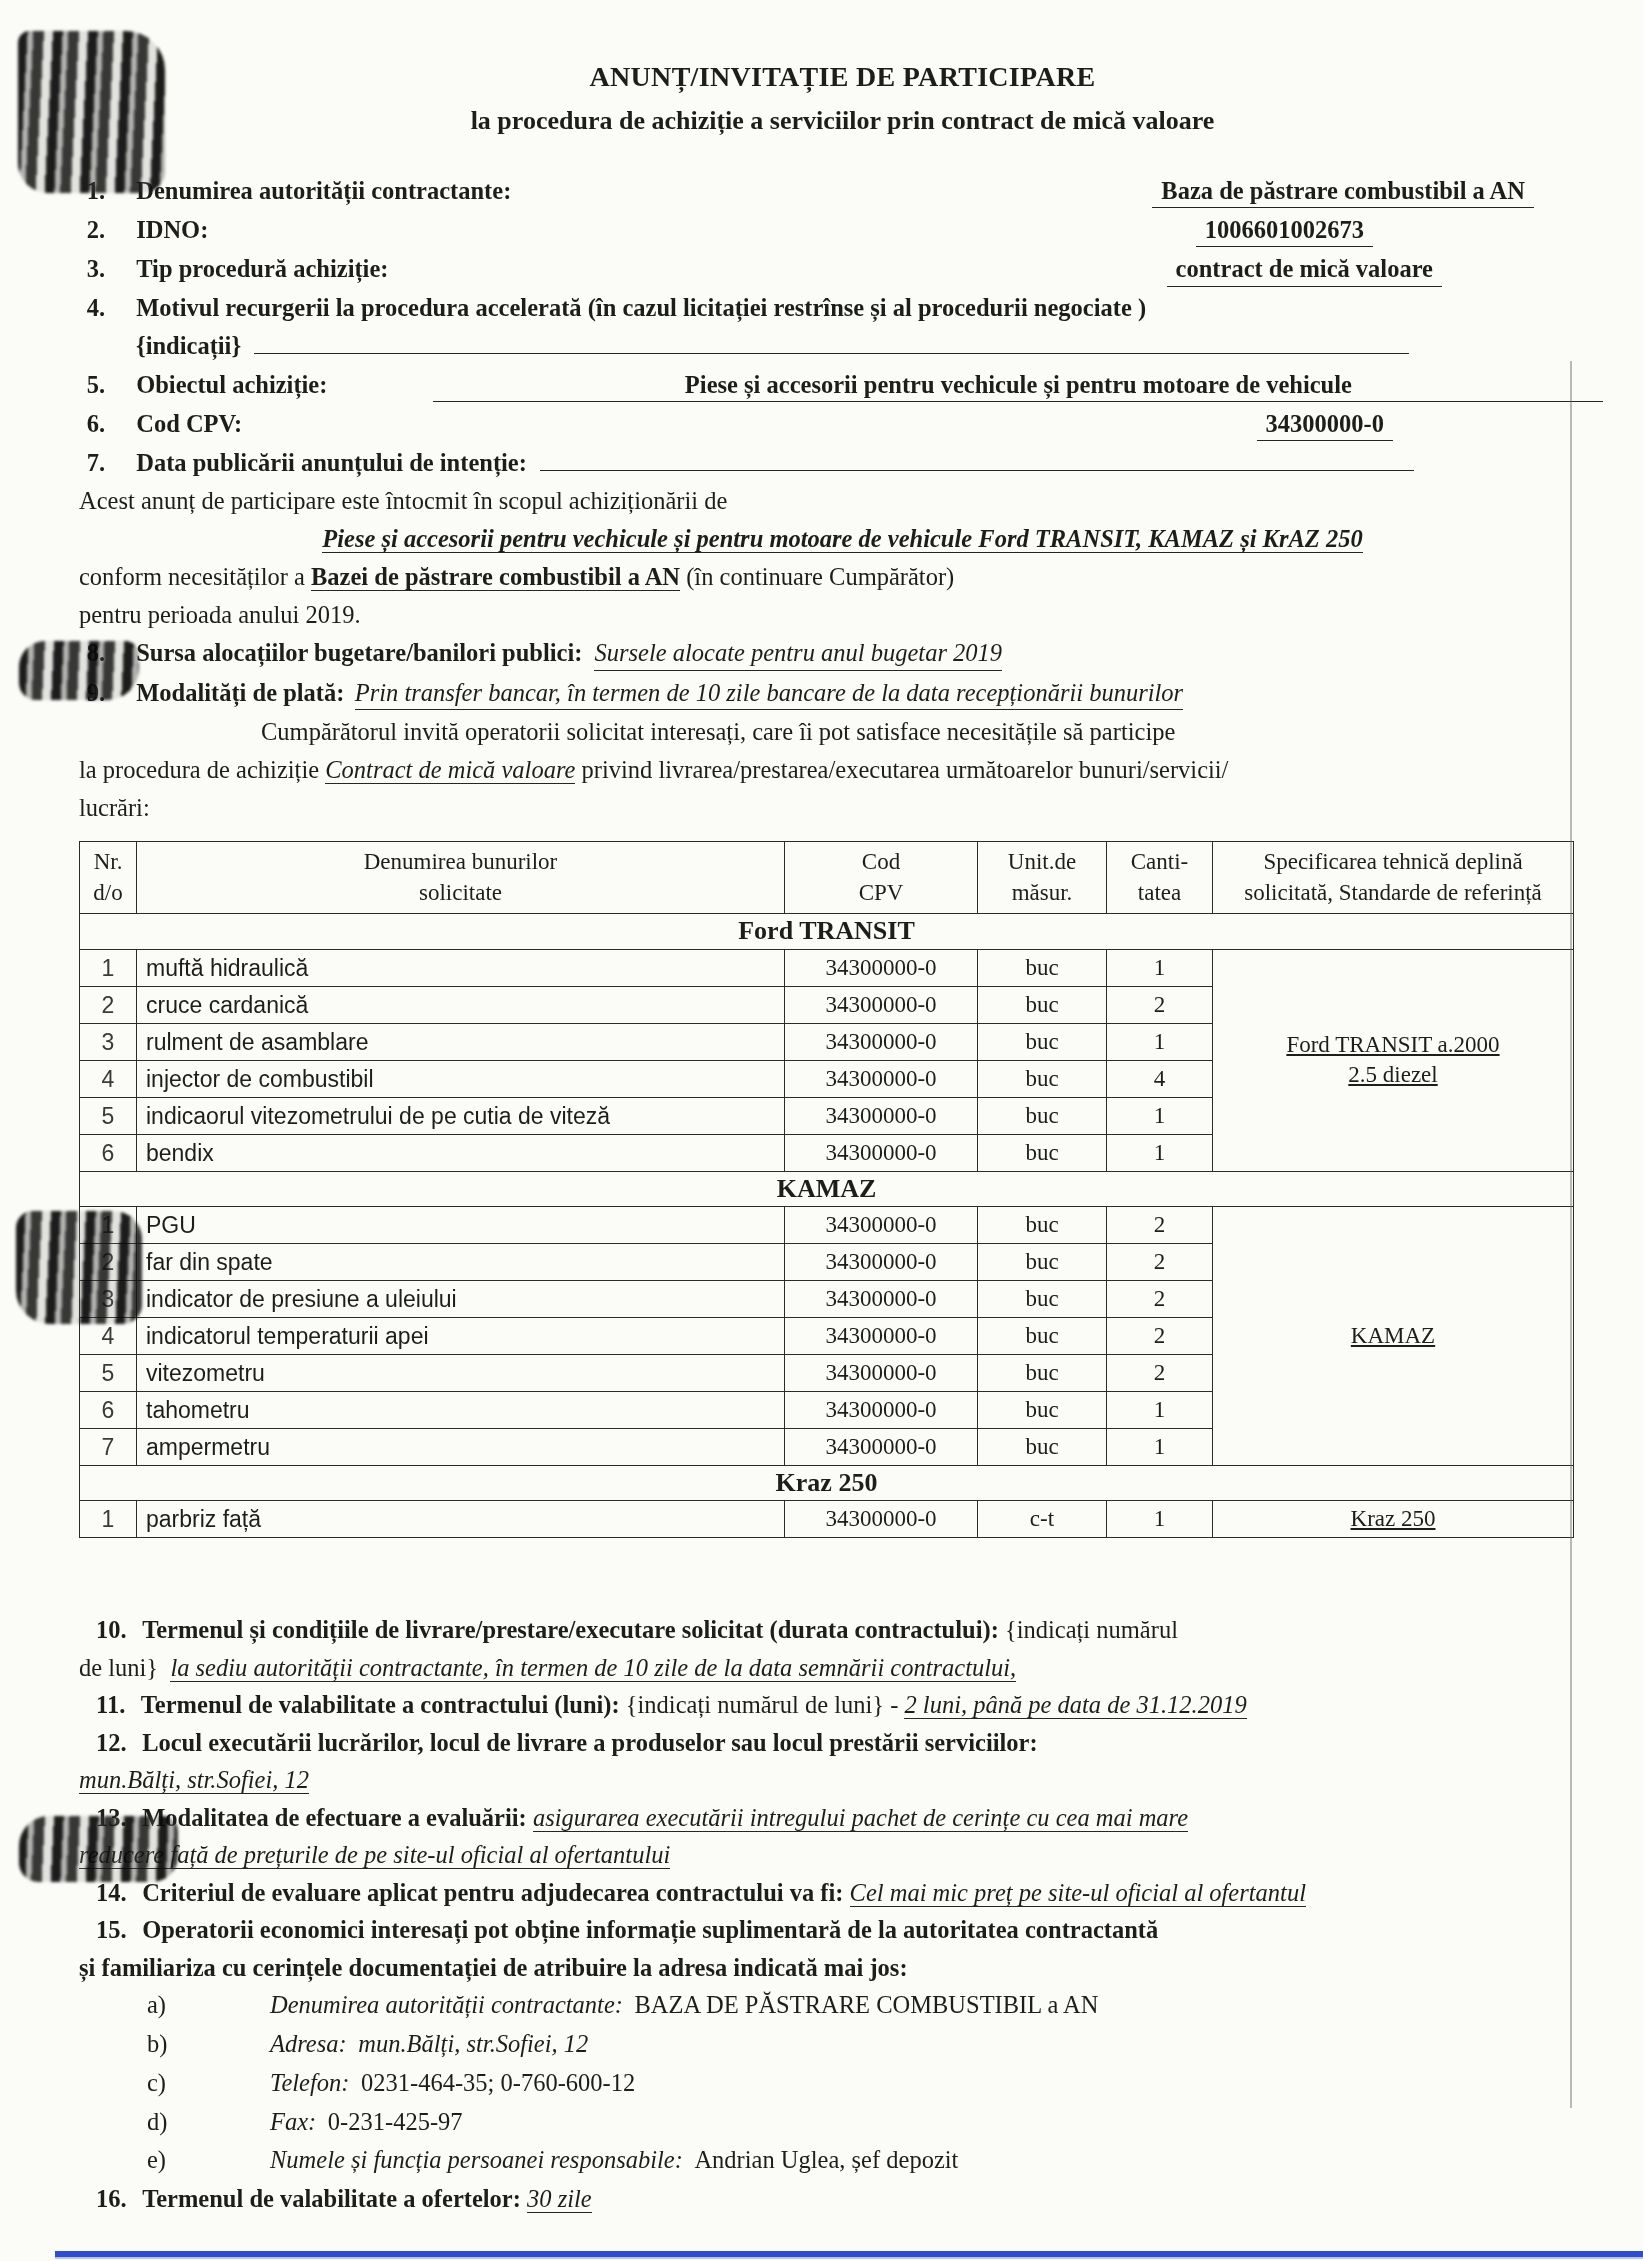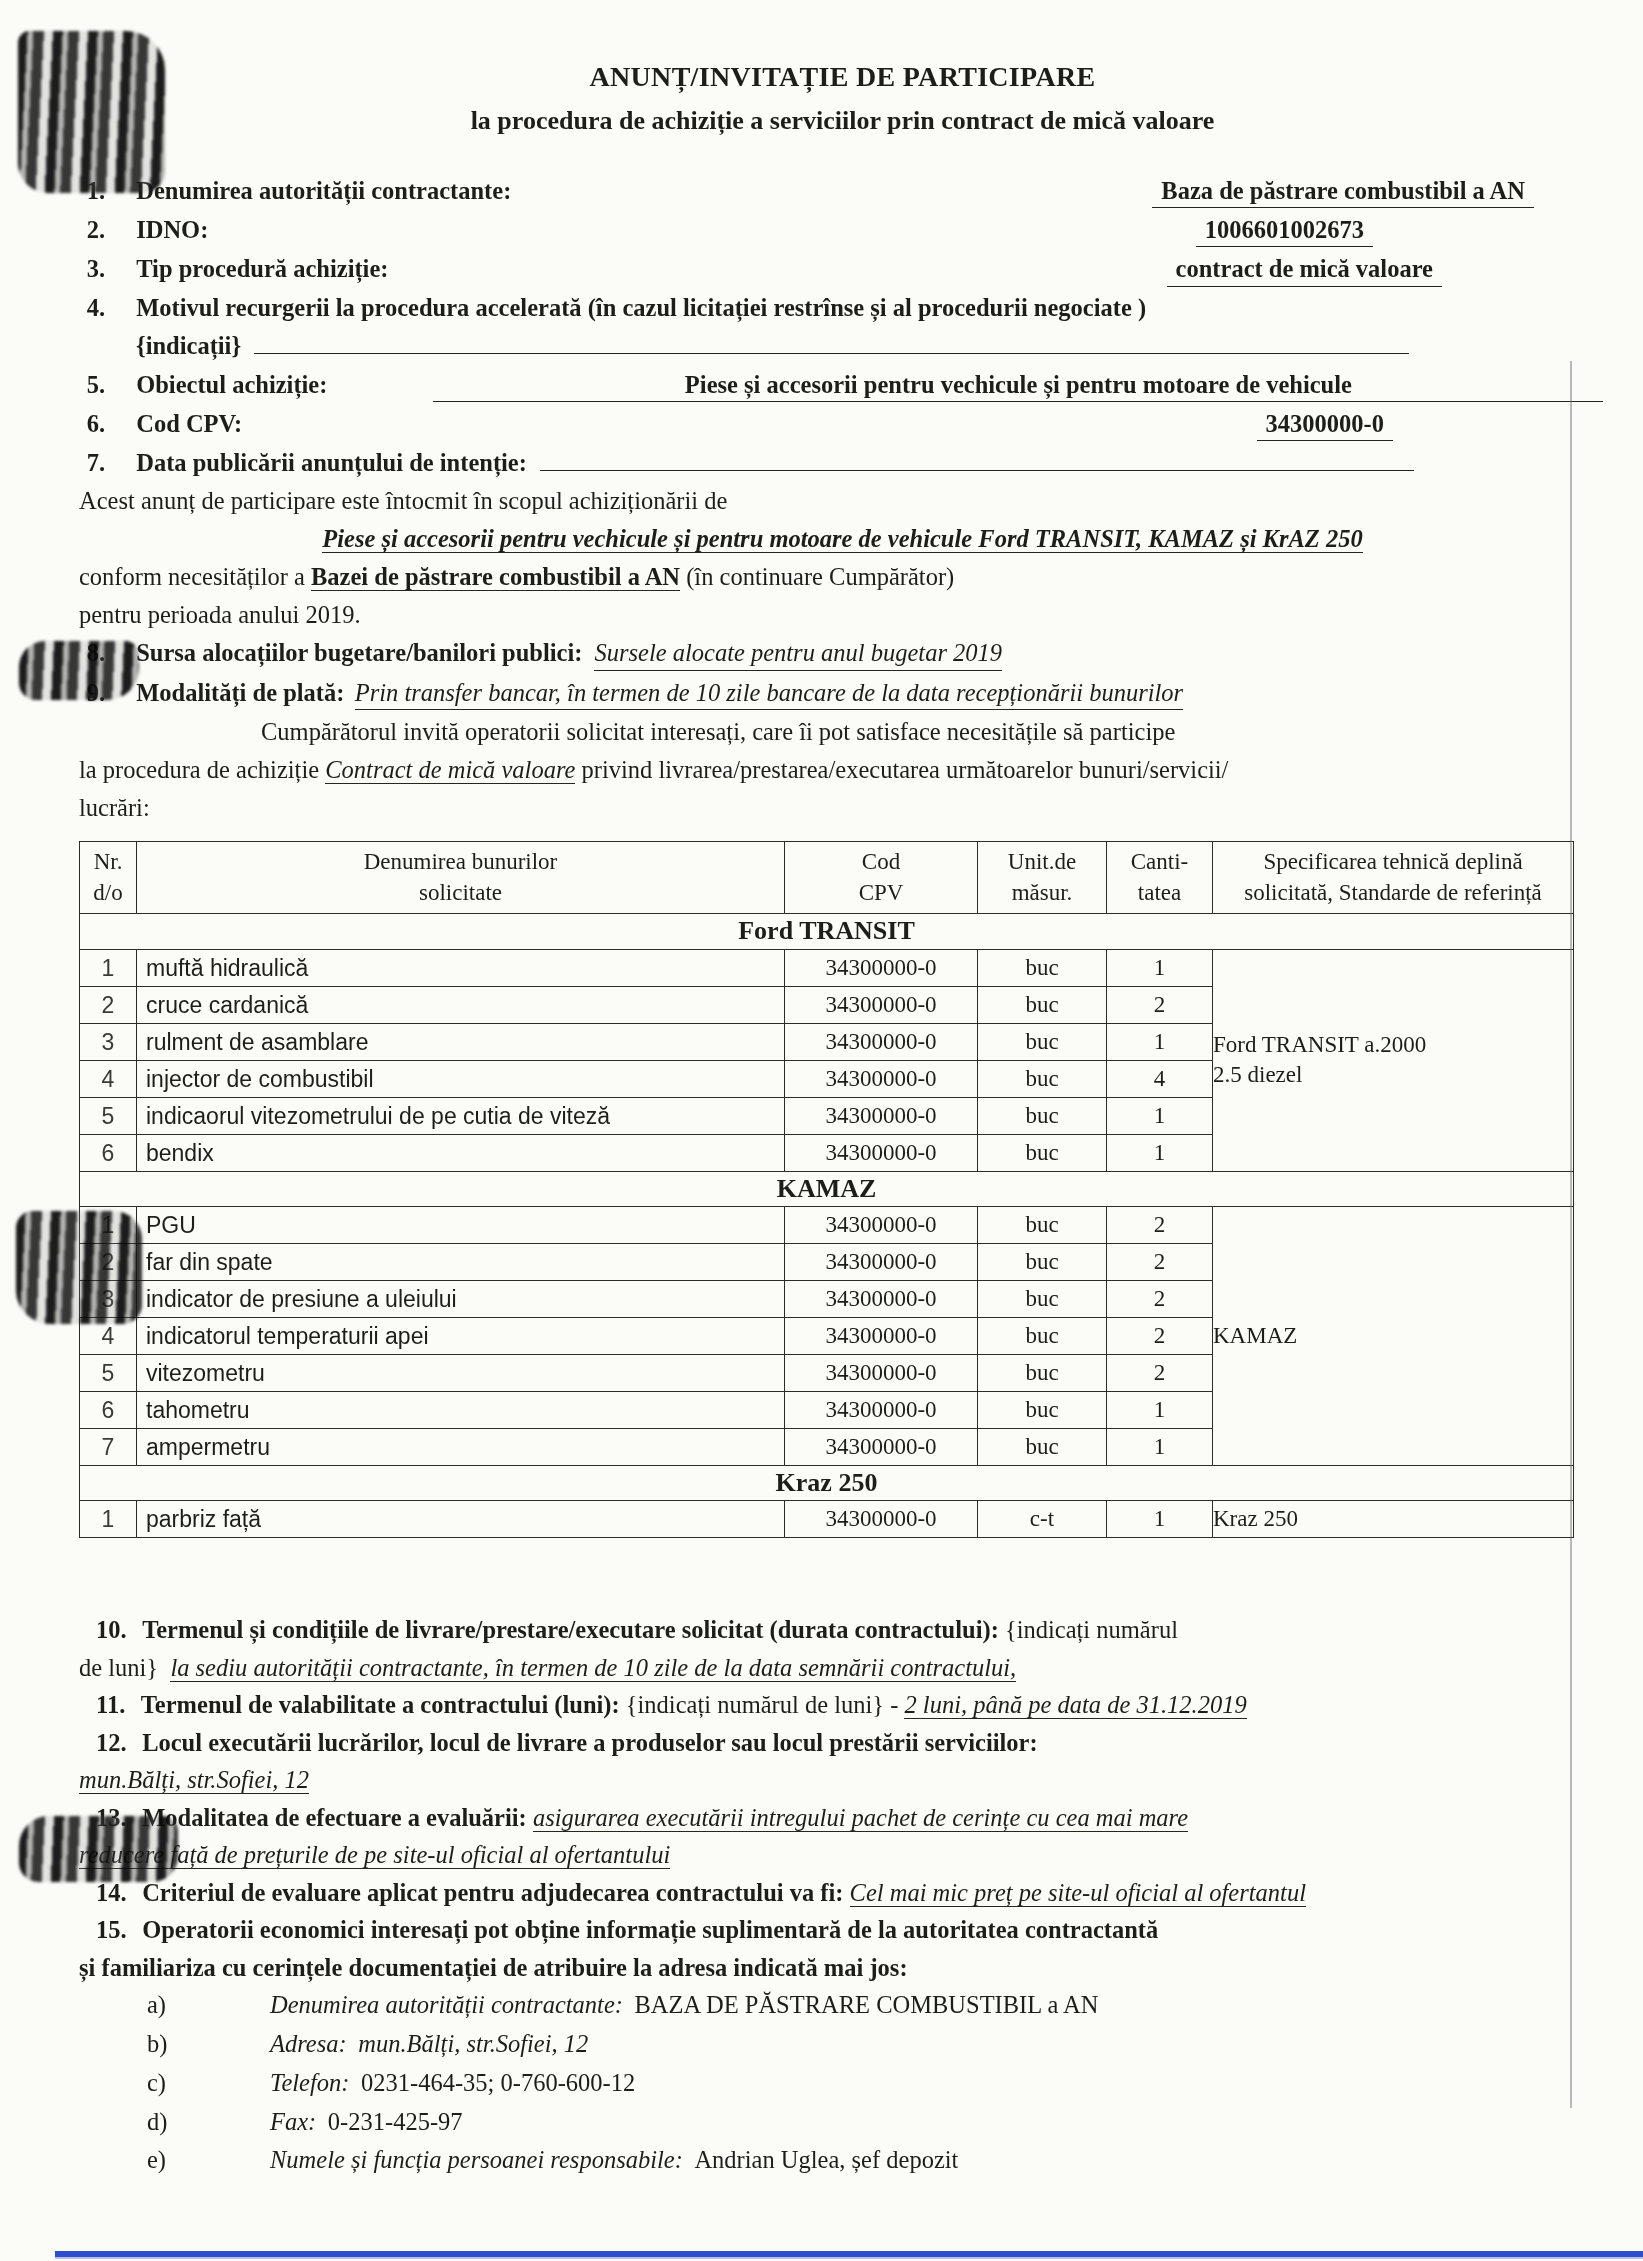--- a/index.html
+++ b/index.html
@@ -49,21 +49,21 @@
   table.goods { border-collapse:collapse; width:1494px; margin:17px 0 0 0; table-layout:fixed; }
   .goods th, .goods td { border:1.9px solid #2c2c27; }
   .goods th { font-weight:normal; font-size:23px; padding:5.2px 3.9px;
               white-space:pre-line; text-align:center; vertical-align:middle; }
   .th-nr { text-align:left; padding-left:6.4px; }
   .th-spec { font-size:18.7px; }
   .goods td { font-size:23px; height:37px; vertical-align:middle; }
   .c-nr  { text-align:center; font-family:"Liberation Sans", sans-serif; font-size:21px; color:#3a3a36; }
   .c-name{ font-family:"Liberation Sans", sans-serif; font-size:22.6px; padding-left:9px; }
   .c-cpv, .c-unit, .c-qty { text-align:center; }
-  .c-spec{ text-align:left; white-space:pre-line; font-size:26px; }
+  .c-spec{ text-align:center; white-space:pre-line; font-size:26px;text-decoration:underline; }
   .section-row td { text-align:center; font-weight:bold; font-size:26px; height:32px; }
 
   
   .lower { margin-top:76px; }
   .litem { margin-bottom:5.2px; }
   .litem p { margin:0 0 5.2px 0; }
   .lnum { font-weight:bold; margin-left:17px; margin-right:15.5px; }
   .center-val { margin-left:335px; }
   .outdent { margin-left:-50px; }
 
@@ -360,20 +360,23 @@
           <span class="slabel">Fax:</span>
           <span class="svalue">0-231-425-97</span>
         </div>
         <div class="subrow">
           <span class="sletter">e)</span>
           <span class="slabel">Numele și funcția persoanei responsabile:</span>
           <span class="svalue">Andrian Uglea, șef depozit</span>
         </div>
       </div>
 
+      <div class="litem">
+        <p><span class="lnum">16.</span><span class="lbold">Termenul de valabilitate a ofertelor:</span> <span class="iu">30 zile</span></p>
+      </div>
 
     </div>
   </div>
 
   <div>
     <div class="scan-mark m1"></div>
     <div class="scan-mark m2"></div>
     <div class="scan-mark m3"></div>
     <div class="scan-mark m4"></div>
     <div class="scan-line-right"></div>

